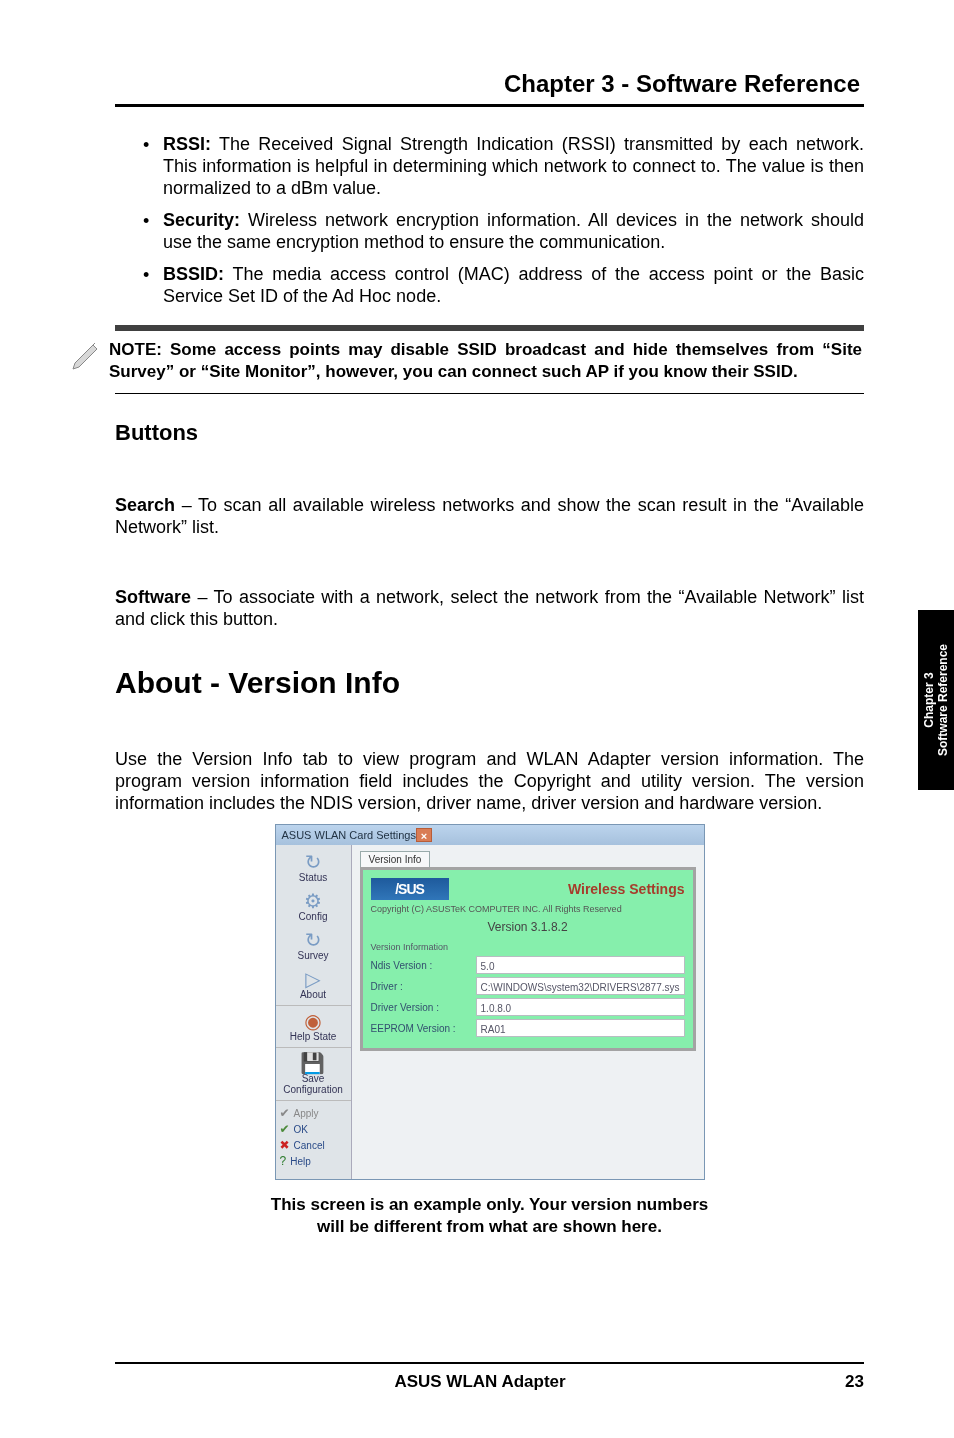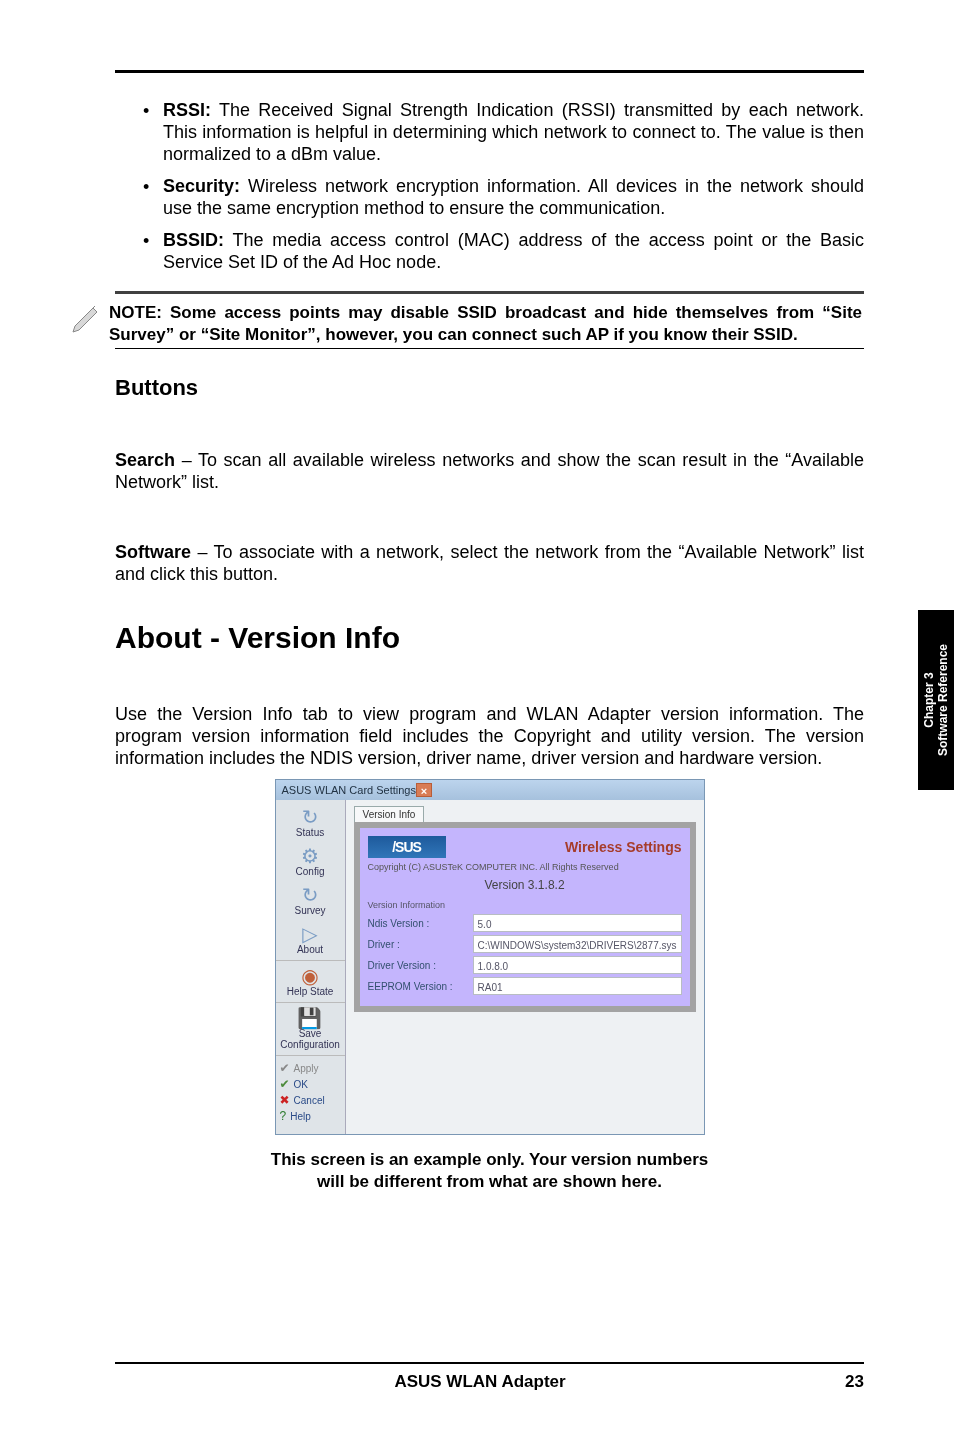--- a/index.html
+++ b/index.html
@@ -43,23 +43,23 @@
     padding-top: 1px;
   }
   .bullet .txt {
     font-size: 18px;
     line-height: 22px;
     text-align: justify;
   }
   .b { font-weight: bold; }
   .note-wrap {
     margin-top: 18px;
-    border-top: 3px solid #404040;
+    border-top: 6px solid #404040;
     border-bottom: 1px solid #000;
-    padding: 8px 2px 2px 2px;
+    padding: 8px 2px 10px 2px;
     display: flex;
     align-items: flex-start;
     column-gap: 8px;
   }
   .note-icon {
     flex-shrink: 0;
     width: 30px;
     height: 34px;
     margin-left: -46px;
     margin-top: -2px;
@@ -170,22 +170,22 @@
   }
   .tab-lbl {
     display:inline-block;
     background:#f7f8f9;
     border:1px solid #9aa;
     border-bottom:none;
     padding:2px 8px;
     font-size:10px;
   }
   .panel {
-    border:6px solid #a3a3a3;
-    background:#c4b5fd;
+    border:3px solid #a3a3a3;
+    background:#86efac;
     padding:8px;
   }
   .brand-row { display:flex; justify-content:space-between; align-items:center; }
   .brand-logo {
     width:78px;height:22px;
     background:linear-gradient(#1e5a9c,#3076b9);
     display:flex;align-items:center;justify-content:center;
     color:#fff;font-weight:bold;letter-spacing:-1px;font-size:14px;
   }
   .ws-txt { color:#a63c2b; font-weight:bold; font-size:14px; }
@@ -221,20 +221,21 @@
     justify-content: space-between;
     font-size: 17px;
     font-weight: bold;
   }
 </style>
 </head>
 <body>
 
 <div class="page">
 
+  <div class="chapter-title">Chapter 3 - Software Reference</div>
   <hr class="thick-rule">
 
   <div class="bullets">
     <div class="bullet">
       <div class="dot">•</div>
       <div class="txt">
         <span class="b">RSSI:</span><span> The Received Signal Strength Indication (RSSI) transmitted by each network. This information is helpful in determining which network to connect to. The value is then normalized to a dBm value.</span>
       </div>
     </div>
     <div class="bullet">

